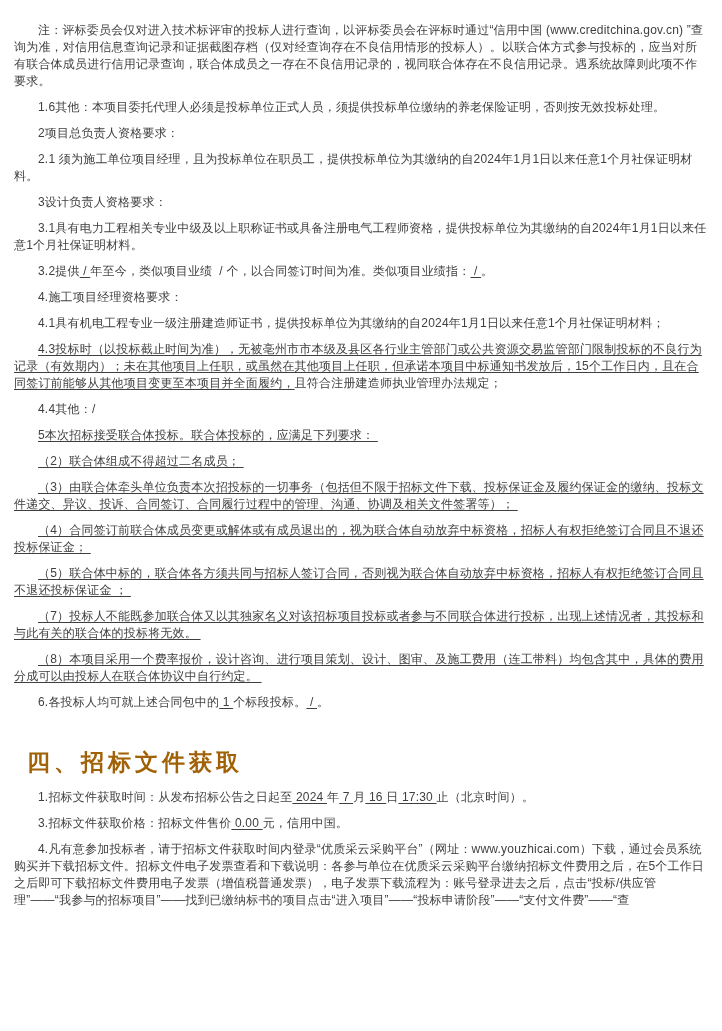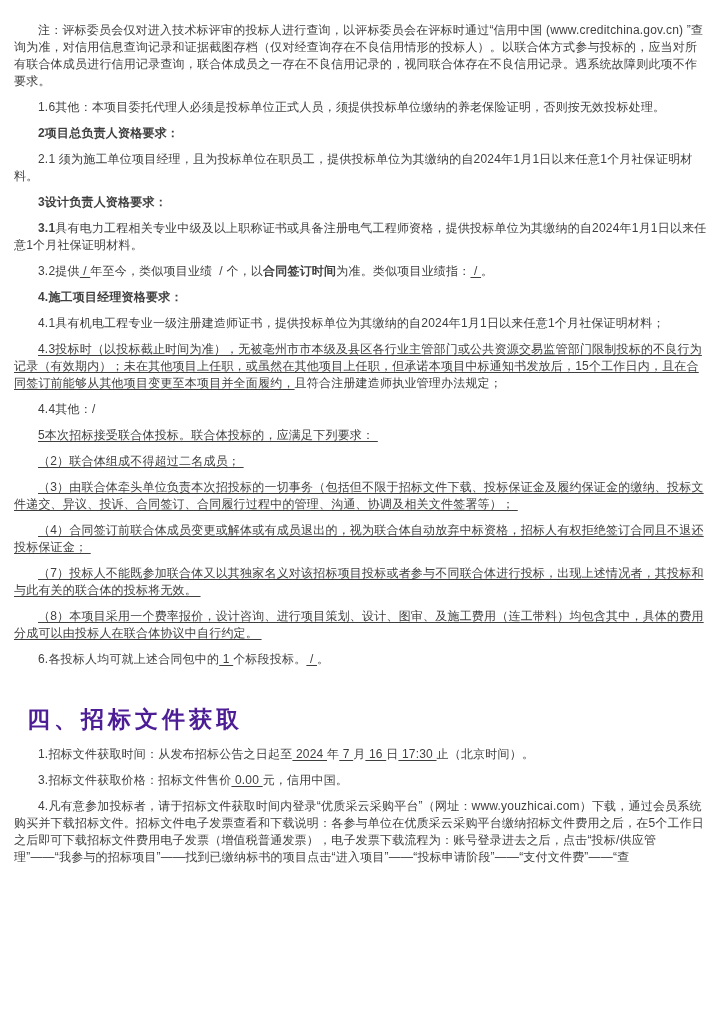--- a/index.html
+++ b/index.html
@@ -27,26 +27,26 @@
   .doc p {
     margin: 0 0 9px 0;
     text-indent: 24px;
     white-space: pre-wrap;
     word-break: break-word;
   }
   .doc p.h1 {
     font-size: 23px;
     line-height: 30px;
     font-weight: bold;
-    color: #4c1d95;
+    color: #a16207;
     letter-spacing: 4px;
     text-indent: 13px;
     margin: 36px 0 12px 0;
   }
-  .b { font-weight: bold; }
+  .b { font-weight: normal; }
   .u { text-decoration: underline; text-underline-offset: 2px; }
 </style>
 </head>
 <body>
 
 <div class="doc">
   <div id="doc-content">
       <p class="body"><span>注：评标委员会仅对进入技术标评审的投标人进行查询，以评标委员会在评标时通过“信用中国 (www.creditchina.gov.cn) ”查询为准，对信用信息查询记录和证据截图存档（仅对经查询存在不良信用情形的投标人）。以联合体方式参与投标的，应当对所有联合体成员进行信用记录查询，联合体成员之一存在不良信用记录的，视同联合体存在不良信用记录。遇系统故障则此项不作要求。</span></p>
       <p class="body"><span>1.6其他：本项目委托代理人必须是投标单位正式人员，须提供投标单位缴纳的养老保险证明，否则按无效投标处理。</span></p>
       <p class="body"><span class="b">2项目总负责人资格要求：</span></p>
@@ -55,20 +55,21 @@
       <p class="body"><span class="b">3.1</span><span>具有电力工程相关专业中级及以上职称证书或具备注册电气工程师资格，提供投标单位为其缴纳的自2024年1月1日以来任意1个月社保证明材料。</span></p>
       <p class="body"><span>3.2提供</span><span class="u"> / </span><span>年至今，类似项目业绩  / 个，以</span><span class="b">合同签订时间</span><span>为准。类似项目业绩指：</span><span class="u"> / </span><span>。</span></p>
       <p class="body"><span class="b">4.施工项目经理资格要求：</span></p>
       <p class="body"><span>4.1具有机电工程专业一级注册建造师证书，提供投标单位为其缴纳的自2024年1月1日以来任意1个月社保证明材料；</span></p>
       <p class="body"><span class="u">4.3投标时（以投标截止时间为准），无被亳州市市本级及县区各行业主管部门或公共资源交易监管部门限制投标的不良行为记录（有效期内）；未在其他项目上任职，或虽然在其他项目上任职，但承诺本项目中标通知书发放后，15个工作日内，且在合同签订前能够从其他项目变更至本项目并全面履约，</span><span>且符合注册建造师执业管理办法规定；</span></p>
       <p class="body"><span>4.4其他：/</span></p>
       <p class="body"><span class="u">5本次招标接受联合体投标。联合体投标的，应满足下列要求： </span></p>
       <p class="body"><span class="u">（2）联合体组成不得超过二名成员； </span></p>
       <p class="body"><span class="u">（3）由联合体牵头单位负责本次招投标的一切事务（包括但不限于招标文件下载、投标保证金及履约保证金的缴纳、投标文件递交、异议、投诉、合同签订、合同履行过程中的管理、沟通、协调及相关文件签署等）； </span></p>
       <p class="body"><span class="u">（4）合同签订前联合体成员变更或解体或有成员退出的，视为联合体自动放弃中标资格，招标人有权拒绝签订合同且不退还投标保证金； </span></p>
+      <p class="body"><span class="u">（5）联合体中标的，联合体各方须共同与招标人签订合同，否则视为联合体自动放弃中标资格，招标人有权拒绝签订合同且不退还投标保证金 ； </span></p>
       <p class="body"><span class="u">（7）投标人不能既参加联合体又以其独家名义对该招标项目投标或者参与不同联合体进行投标，出现上述情况者，其投标和与此有关的联合体的投标将无效。 </span></p>
       <p class="body"><span class="u">（8）本项目采用一个费率报价，设计咨询、进行项目策划、设计、图审、及施工费用（连工带料）均包含其中，具体的费用分成可以由投标人在联合体协议中自行约定。 </span></p>
       <p class="body"><span>6.各投标人均可就上述合同包中的</span><span class="u"> 1 </span><span>个标段投标。</span><span class="u"> / </span><span>。</span></p>
       <p class="h1"><span>四、招标文件获取</span></p>
       <p class="body"><span>1.招标文件获取时间：从发布招标公告之日起至</span><span class="u"> 2024 </span><span>年</span><span class="u"> 7 </span><span>月</span><span class="u"> 16 </span><span>日</span><span class="u"> 17:30 </span><span>止（北京时间）。</span></p>
       <p class="body"><span>3.招标文件获取价格：招标文件售价</span><span class="u"> 0.00 </span><span>元，信用中国。</span></p>
       <p class="body"><span>4.凡有意参加投标者，请于招标文件获取时间内登录“优质采云采购平台”（网址：www.youzhicai.com）下载，通过会员系统购买并下载招标文件。招标文件电子发票查看和下载说明：各参与单位在优质采云采购平台缴纳招标文件费用之后，在5个工作日之后即可下载招标文件费用电子发票（增值税普通发票），电子发票下载流程为：账号登录进去之后，点击“投标/供应管理”——“我参与的招标项目”——找到已缴纳标书的项目点击“进入项目”——“投标申请阶段”——“支付文件费”——“查</span></p>
     </div>
 </div>
 

